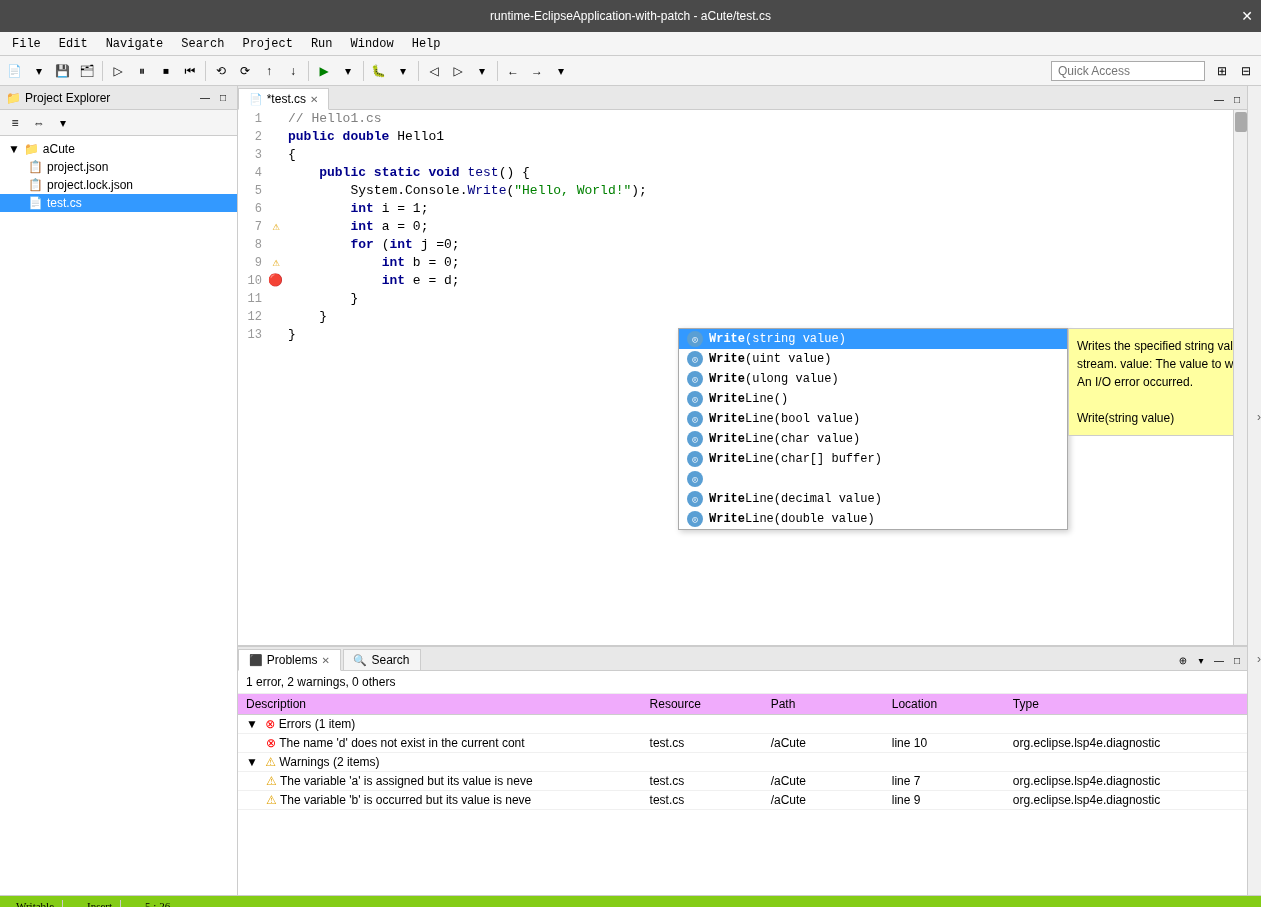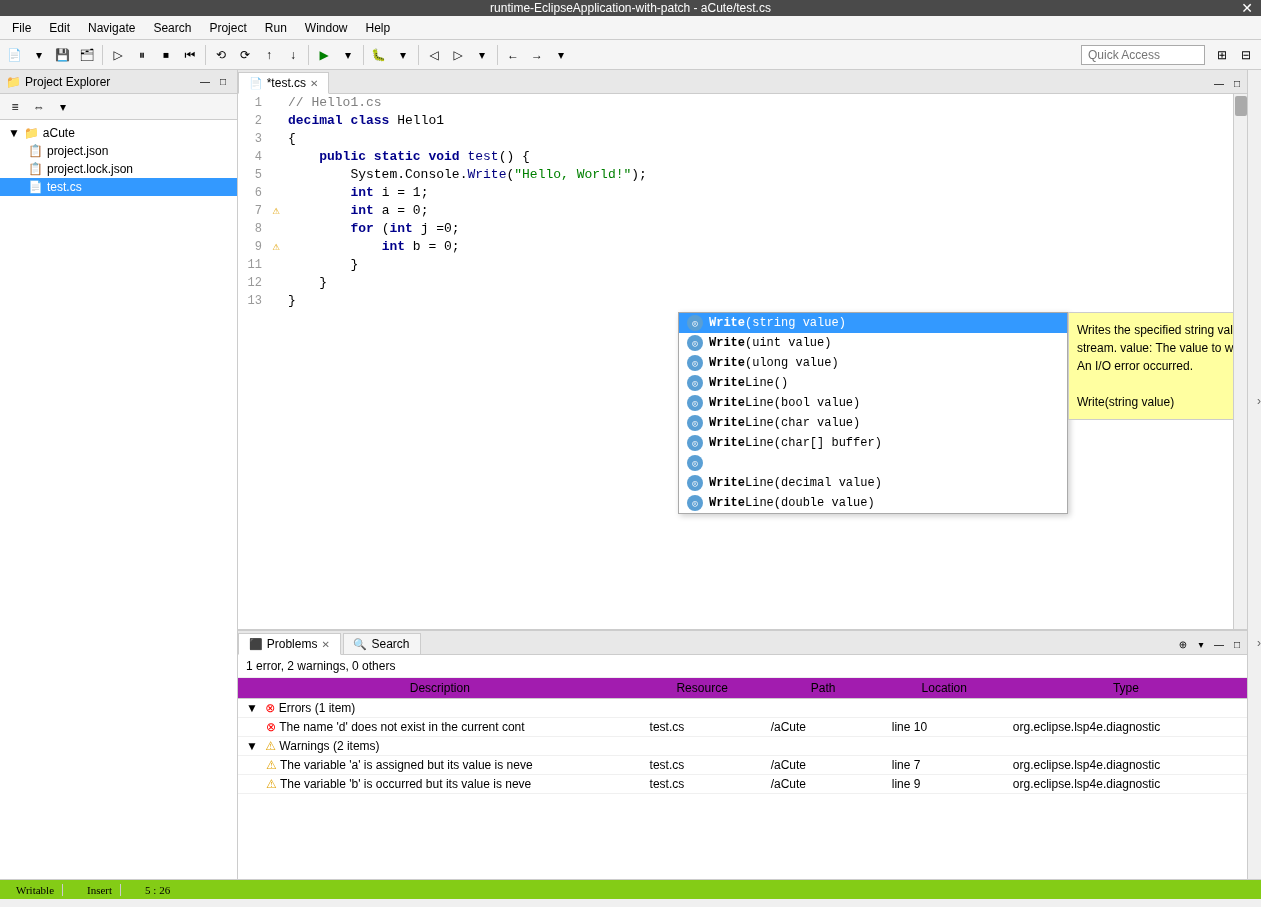--- a/index.html
+++ b/index.html
@@ -6,21 +6,21 @@
     body { font-family: 'Segoe UI', Arial, sans-serif; font-size: 12px; background: #f0f0f0; color: #000; overflow: hidden; width: 1261px; height: 907px; }
 
     
     #title-bar {
       background: #4a4a4a;
       color: #fff;
       text-align: center;
       padding: 4px 0;
       font-size: 12px;
       position: relative;
-      height: 16px;
+      height: 32px;
       display: flex;
       align-items: center;
       justify-content: center;
     }
     #title-bar .close-btn {
       position: absolute;
       right: 8px;
       top: 50%;
       transform: translateY(-50%);
       cursor: pointer;
@@ -34,20 +34,21 @@
       display: flex;
       align-items: center;
       height: 24px;
       padding: 0 4px;
       gap: 2px;
     }
     .menu-item {
       padding: 2px 8px;
       cursor: pointer;
       font-size: 12px;
+      font-family: Liberation Mono, monospace;
     }
 
     
     #toolbar {
       background: #f5f5f5;
       border-bottom: 1px solid #ccc;
       display: flex;
       align-items: center;
       height: 30px;
       padding: 0 4px;
@@ -60,21 +61,21 @@
       font-size: 12px;
       border: 1px solid transparent;
     }
     .toolbar-separator { width: 1px; height: 20px; background: #ccc; margin: 0 2px; }
     .quick-access-box {
       margin-left: auto;
       border: 1px solid #aaa;
       background: #fff;
       padding: 2px 6px;
       font-size: 12px;
-      width: 124px;
+      width: 154px;
     }
     .toolbar-icon-btns {
       margin-left: 4px;
       display: flex;
       gap: 2px;
     }
 
     
     #main-layout {
       display: flex;
@@ -282,23 +283,23 @@
     #problems-summary {
       padding: 4px 8px;
       font-size: 12px;
       border-bottom: 1px solid #eee;
     }
     #problems-table {
       width: 100%;
       border-collapse: collapse;
     }
     #problems-table th {
-      background: #a21caf;
+      background: #f0abfc;
       border-bottom: 1px solid #ccc;
-      text-align: center;
+      text-align: left;
       padding: 3px 8px;
       font-weight: normal;
     }
     #problems-table td {
       padding: 2px 8px;
       border-bottom: 1px solid #f0f0f0;
     }
     .section-row td { font-weight: normal; background: #fff; }
     .section-header td { padding: 3px 4px; margin-left: 32px; }
     .expand-arrow { margin-right: 4px; }
@@ -463,21 +464,21 @@
 
             <div class="code-line">
               <span class="line-number">1</span>
               <span class="line-gutter"></span>
               <span class="line-content"><span class="cm">// Hello1.cs</span></span>
             </div>
 
             <div class="code-line">
               <span class="line-number">2</span>
               <span class="line-gutter"></span>
-              <span class="line-content"><span class="kw">decimal class</span> Hello1</span>
+              <span class="line-content"><span class="kw">public double</span> Hello1</span>
             </div>
 
             <div class="code-line">
               <span class="line-number">3</span>
               <span class="line-gutter"></span>
               <span class="line-content">{</span>
             </div>
 
             <div class="code-line">
               <span class="line-number">4</span>
@@ -512,20 +513,27 @@
             </div>
 
             <div class="code-line">
               <span class="line-number">9</span>
               <span class="line-gutter">
                   <span class="warn-icon">⚠</span>
                 </span>
               <span class="line-content">            <span class="kw">int</span> b = 0;</span>
             </div>
 
+            <div class="code-line">
+              <span class="line-number">10</span>
+              <span class="line-gutter">
+                  <span class="err-icon">🔴</span>
+                </span>
+              <span class="line-content">            <span class="kw">int</span> e = d;</span>
+            </div>
 
             <div class="code-line">
               <span class="line-number">11</span>
               <span class="line-gutter"></span>
               <span class="line-content">        }</span>
             </div>
 
             <div class="code-line">
               <span class="line-number">12</span>
               <span class="line-gutter"></span>

